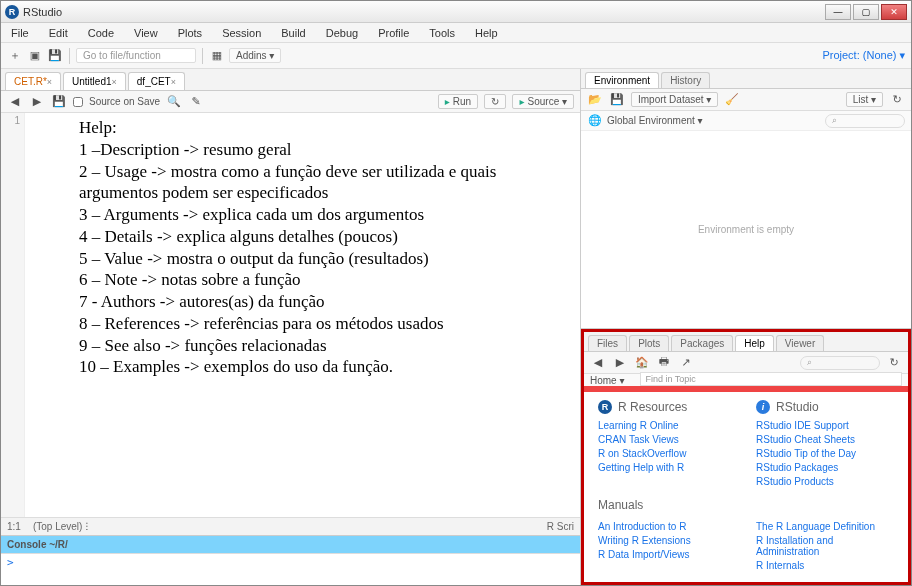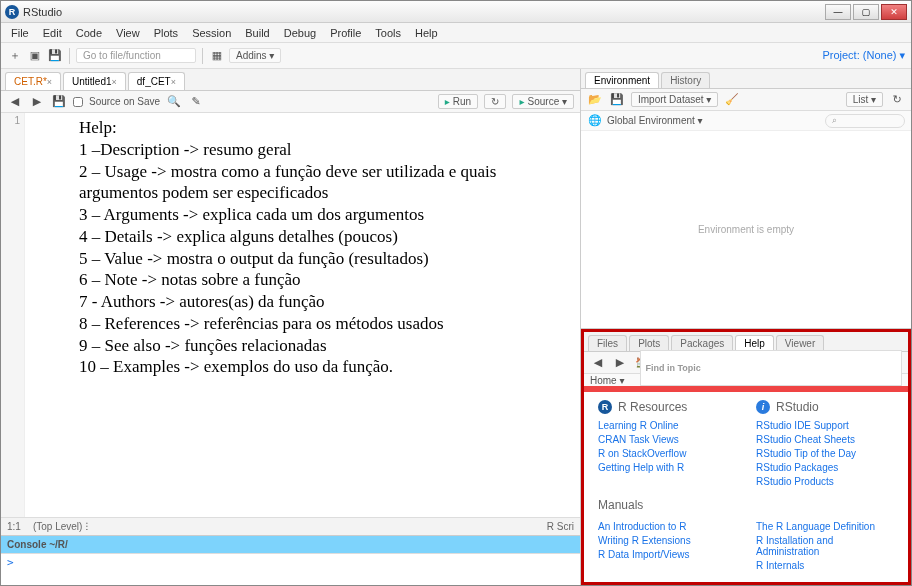--- a/index.html
+++ b/index.html
@@ -3,21 +3,21 @@
 <meta charset="utf-8">
 <style>
   * { box-sizing: border-box; margin: 0; padding: 0; }
   body { font-family: "Segoe UI", Tahoma, sans-serif; font-size: 11px; background: #f0f0f0; width: 912px; height: 586px; overflow: hidden; position: relative; }
   .window { width: 912px; height: 586px; background: #fff; border: 1px solid #888; display: flex; flex-direction: column; }
   .titlebar { height: 22px; background: linear-gradient(#fdfdfd,#e8e8e8); display: flex; align-items: center; padding: 0 4px; border-bottom: 1px solid #ccc; }
   .titlebar-title { flex: 1; font-size: 11px; color: #333; padding-left: 4px; }
   .win-btns { display: flex; gap: 2px; }
   .win-btn { width: 26px; height: 16px; border: 1px solid #aaa; background: linear-gradient(#fafafa,#e0e0e0); font-size: 9px; text-align: center; line-height: 14px; cursor: pointer; }
   .win-close { background: linear-gradient(#f08080,#d04040); color: #fff; border-color: #a03030; }
-  .menubar { height: 20px; background: #f5f5f5; border-bottom: 1px solid #ddd; display: flex; align-items: center; padding: 0 4px; gap: 2px; font-size: 11px; color: #333; }
+  .menubar { height: 20px; background: #f5f5f5; border-bottom: 1px solid #ddd; display: flex; align-items: center; padding: 0 4px; gap: 8px; font-size: 11px; color: #333; }
   .menubar span { padding: 2px 6px; cursor: pointer; }
   .toolbar { height: 26px; background: #f7f7f7; border-bottom: 1px solid #ddd; display: flex; align-items: center; padding: 0 6px; gap: 4px; }
   .tb-icon { width: 16px; height: 16px; display: inline-flex; align-items: center; justify-content: center; font-size: 11px; color: #555; cursor: pointer; }
   .tb-sep { width: 1px; height: 16px; background: #ccc; margin: 0 2px; }
   .tb-goto { font-size: 10px; color: #999; border: 1px solid #ddd; background: #fff; padding: 1px 6px; border-radius: 2px; width: 120px; }
   .tb-addins { font-size: 10px; color: #555; padding: 1px 6px; border: 1px solid #ddd; background: #fafafa; border-radius: 2px; cursor: pointer; }
   .tb-project { margin-left: auto; font-size: 11px; color: #1a73e8; cursor: pointer; }
   .main-area { flex: 1; display: flex; min-height: 0; }
   .left-col { flex: 1.05; display: flex; flex-direction: column; border-right: 1px solid #ccc; min-width: 0; }
   .right-col { width: 330px; display: flex; flex-direction: column; }
@@ -44,21 +44,21 @@
   .env-toolbar .spacer { flex: 1; }
   .env-scope { height: 20px; background: #fafafa; border-bottom: 1px solid #eee; display: flex; align-items: center; padding: 0 6px; font-size: 10px; color: #555; gap: 4px; }
   .env-scope .spacer { flex: 1; }
   .env-search { width: 80px; height: 14px; border: 1px solid #ddd; border-radius: 7px; font-size: 9px; padding: 0 6px; color: #999; }
   .env-body { flex: 1; display: flex; align-items: center; justify-content: center; color: #aaa; font-size: 10px; }
   .help-pane { flex: 1; display: flex; flex-direction: column; border: 3px solid #c00000; position: relative; min-height: 0; }
   .help-tabs { height: 20px; background: #f3f3f3; border-bottom: 1px solid #ccc; display: flex; align-items: flex-end; font-size: 10px; padding: 0 4px; }
   .help-toolbar { height: 22px; background: #f7f7f7; border-bottom: 1px solid #ddd; display: flex; align-items: center; padding: 0 6px; gap: 6px; font-size: 10px; color: #555; }
   .help-toolbar .spacer { flex: 1; }
   .help-crumb { height: 18px; background: #fafafa; border-bottom: 6px solid #ef4444; display: flex; align-items: flex-end; padding: 0 6px; font-size: 10px; color: #555; gap: 16px; }
-  .help-search-topic { flex: 1; border: 1px solid #ddd; font-size: 9px; color: #999; padding: 12px 4px; background: #fff; font-weight: bold; }
+  .help-search-topic { flex: 1; border: 1px solid #ddd; font-size: 9px; color: #999; padding: 1px 4px; background: #fff; }
   .help-body { flex: 1; overflow: auto; background: #fff; padding: 8px 14px; font-size: 10px; position: relative; }
   .help-cols { display: flex; gap: 20px; }
   .help-col { flex: 1; }
   .help-h { font-size: 12px; color: #666; margin: 8px 0 6px; font-weight: normal; }
   .help-h-first { margin-top: 0; display: flex; align-items: center; gap: 6px; }
   .help-link { color: #1a73e8; display: block; margin: 3px 0; cursor: pointer; font-size: 10px; }
   .r-logo { width: 14px; height: 14px; border-radius: 50%; background: #17579b; color: #fff; display: inline-flex; align-items: center; justify-content: center; font-size: 9px; font-weight: bold; }
   .rstudio-logo { width: 14px; height: 14px; border-radius: 50%; background: #2a7bde; color: #fff; display: inline-flex; align-items: center; justify-content: center; font-size: 9px; font-weight: bold; font-style: italic; }
   .chk { width: 10px; height: 10px; }
 </style>

